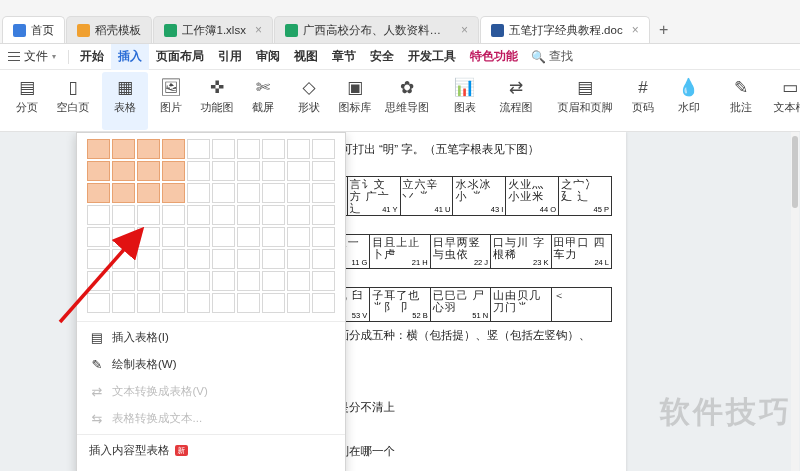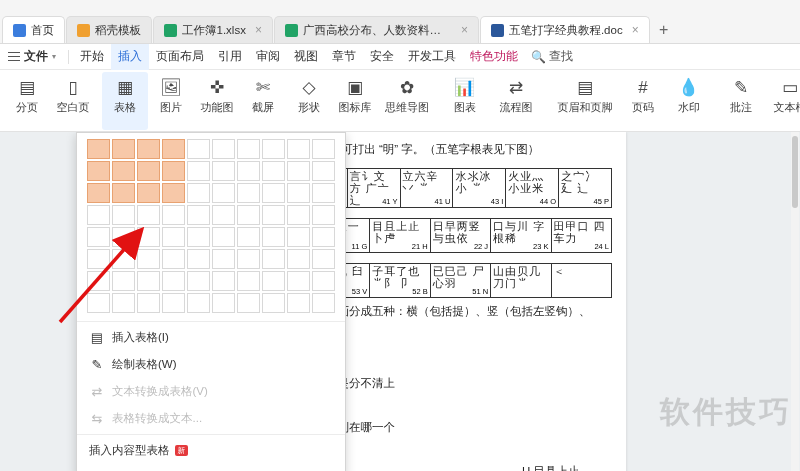--- a/index.html
+++ b/index.html
@@ -61,25 +61,24 @@
     display: flex;
     align-items: center;
     font-size: 12px;
     border-bottom: 1px solid #e8e8e8;
     padding-left: 4px;
   }
   .filebtn {
     display:flex; align-items:center; gap:4px;
     padding: 2px 8px 2px 4px;
     color:#333;
-    font-weight:bold;
   }
   .hamb { display:inline-block; width:12px; }
   .hamb i { display:block; height:1.5px; background:#555; margin:2.5px 0; width:12px; }
-  .mitem { padding: 13px 7px; color:#333; white-space:nowrap; }
+  .mitem { padding: 13px 7px; color:#333; white-space:nowrap;font-weight:bold; }
   .mitem.sel {
     background: #e8f2ff;
     color: #2b6dd6;
     border-radius: 9px;
   }
   .mitem.orange { color:#be185d; }
   .menurow .sep { width:1px; height:14px; background:#e0e0e0; margin:0 4px; }
   .searchbox { display:flex; align-items:center; gap:3px; color:#555; padding:0 6px; }
 
   
@@ -125,21 +124,21 @@
     height: 100%;
     background: #fff;
     box-shadow: 0 0 3px rgba(0,0,0,.14);
     padding: 8px 14px;
     font-size: 11.5px;
     line-height: 18px;
     color: #222;
     overflow: hidden;
   }
   .page p { margin: 0 0 4px 0; }
-  .chtable { border-collapse: collapse; width: 100%; margin: 10px 0 4px 0; table-layout: fixed; }
+  .chtable { border-collapse: collapse; width: 100%; margin: 18px 0 4px 0; table-layout: fixed; }
   .chtable td {
     border: 1px solid #333;
     height: 34px;
     vertical-align: top;
     font-size: 8.5px;
     line-height: 10px;
     padding: 1px 2px;
     text-align: left;
     position: relative;
     overflow: hidden;

